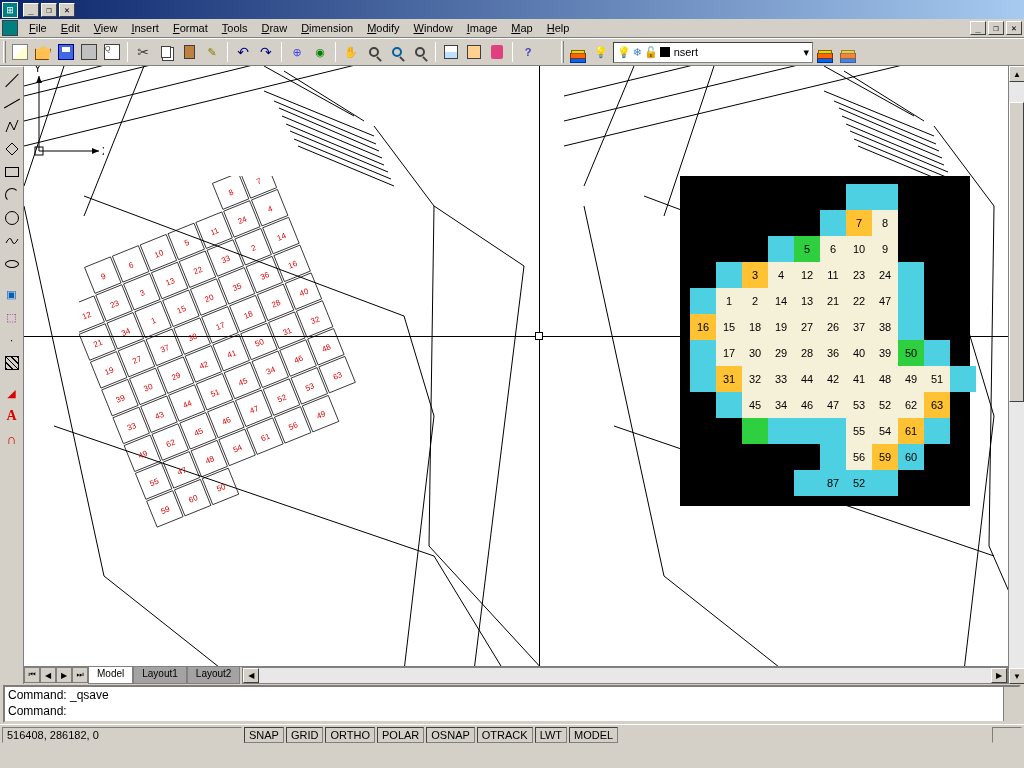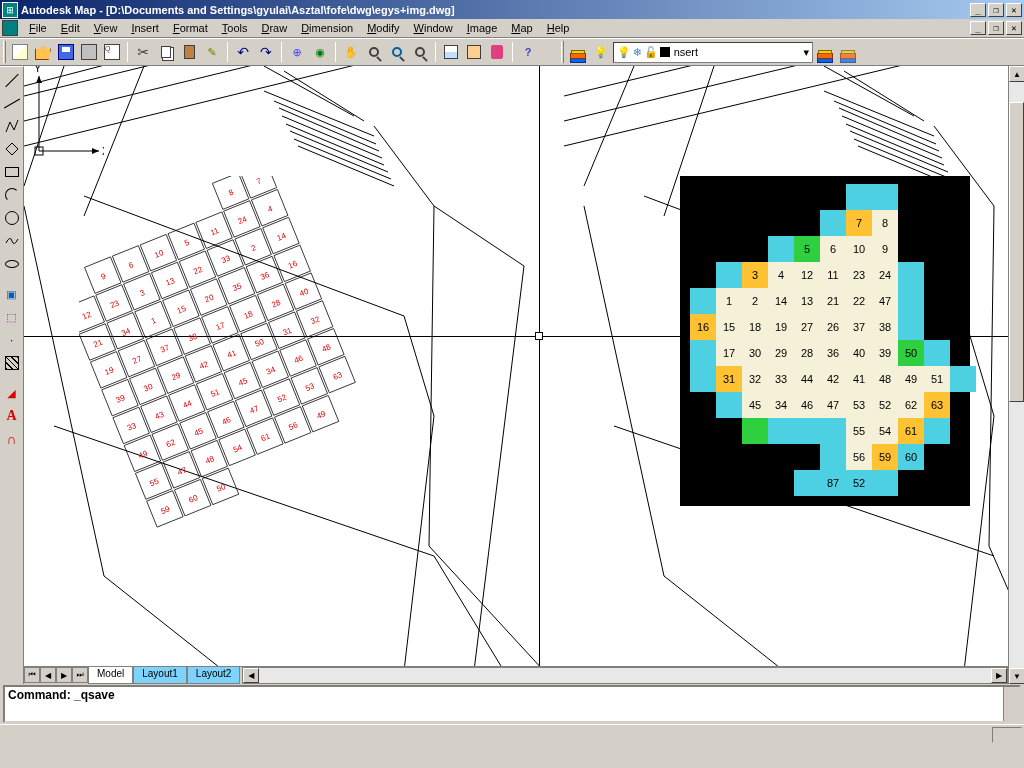--- a/index.html
+++ b/index.html
@@ -34,27 +34,27 @@
 .pixel-grid { position: absolute; left: 0; top: 0; display: grid; grid-template-columns: repeat(12, 26px); grid-template-rows: repeat(12, 26px); }
 .cell { font-size: 11px; display: flex; align-items: center; justify-content: center; font-family: Arial; }
 .c-w { background: #f5f1d8; }
 .c-y { background: #ffc233; }
 .c-c { background: #4dd0e1; }
 .c-g { background: #2ed03f; }
 
 .h-scroll { height: 18px; display: flex; background: #d4d0c8; border-top: 1px solid #808080; }
 .tab-btns { display: flex; }
 .tab-arrow { width: 16px; height: 16px; background: #d4d0c8; border: 1px solid #808080; display: flex; align-items: center; justify-content: center; font-size: 8px; }
-.layout-tab { padding: 1px 8px; background: #7dd3fc; border: 1px solid #808080; font-size: 10px; border-top: none; }
+.layout-tab { padding: 1px 8px; background: #a3a3a3; border: 1px solid #808080; font-size: 10px; border-top: none; }
 .layout-tab.active { background: #fff; }
 .scrollbar-track { flex: 1; background: #e8e8e8; border: 1px solid #808080; margin-left: 2px; display: flex; }
 .scroll-arrow { width: 16px; background: #d4d0c8; border: 1px solid #fff; border-right-color: #404040; border-bottom-color: #404040; display: flex; align-items: center; justify-content: center; font-size: 8px; }
 
 .command-area { height: 38px; border: 2px inset #d4d0c8; margin: 1px 3px; background: #fff; font-family: "Courier New", monospace; font-size: 12px; padding: 1px 3px; position: relative; }
-.command-line { height: 16px; font-weight: bold; }
+.command-line { height: 16px; }
 .cmd-scroll { position: absolute; right: 0; top: 0; width: 16px; height: 100%; background: #d4d0c8; border-left: 1px solid #808080; }
 
 .statusbar { height: 20px; background: #d4d0c8; display: flex; align-items: center; padding: 0 2px; border-top: 1px solid #fff; font-size: 11px; }
 .status-coord { width: 240px; border: 1px inset #d4d0c8; padding: 1px 4px; }
 .status-btn { padding: 1px 4px; border: 1px solid #808080; border-top-color: #404040; border-left-color: #404040; margin-left: 2px; background: #d4d0c8; }
 .status-tray { margin-left: auto; width: 30px; height: 16px; border: 1px inset #d4d0c8; }
 
 .crosshair-h { position: absolute; left: 0; right: 0; height: 1px; background: #000; top: 270px; }
 .crosshair-v { position: absolute; top: 0; bottom: 0; width: 1px; background: #000; left: 515px; }
 .crosshair-box { position: absolute; left: 511px; top: 266px; width: 8px; height: 8px; border: 1px solid #000; background: #fff; }
@@ -79,21 +79,20 @@
 .ico-line { width: 18px; height: 1px; background: #000; transform: rotate(-45deg); }
 .ico-circle { width: 14px; height: 14px; border: 1px solid #000; border-radius: 50%; }
 .ico-arc { width: 14px; height: 14px; border: 1px solid #000; border-radius: 50%; border-right-color: transparent; border-bottom-color: transparent; }
 .ico-text { font-size: 14px; font-weight: bold; font-family: serif; }
 </style>
 </head>
 <body>
 
 <div class="titlebar">
   <div class="titlebar-icon">⊞</div>
-  <div class="titlebar-text">Autodesk Map - [D:\Documents and Settings\gyulai\Asztal\fofe\dwg\egys+img.dwg]</div>
   <div class="win-btn">_</div>
   <div class="win-btn">❐</div>
   <div class="win-btn">✕</div>
 </div>
 
 <div class="menubar">
   <div class="doc-icon"></div>
   <div id="menu-items" style="display: flex;">
       <div class="menu-item"><u>F</u>ile</div>
       <div class="menu-item"><u>E</u>dit</div>
@@ -646,18 +645,30 @@
   <div class="v-scroll">
     <div class="scroll-arrow" style="height:16px">▲</div>
     <div class="v-scroll-thumb"></div>
     <div style="flex:1"></div>
     <div class="scroll-arrow" style="height:16px">▼</div>
   </div>
 </div>
 
 <div class="command-area">
   <div class="command-line">Command: _qsave</div>
+  <div class="command-line">Command:</div>
   <div class="cmd-scroll"></div>
 </div>
 
 <div class="statusbar">
+  <div class="status-coord">516408, 286182, 0</div>
+  <div id="status-buttons" style="display:flex">
+      <div class="status-btn">SNAP</div>
+      <div class="status-btn">GRID</div>
+      <div class="status-btn">ORTHO</div>
+      <div class="status-btn">POLAR</div>
+      <div class="status-btn">OSNAP</div>
+      <div class="status-btn">OTRACK</div>
+      <div class="status-btn">LWT</div>
+      <div class="status-btn">MODEL</div>
+    </div>
   <div class="status-tray"></div>
 </div>
 
 </body></html>

